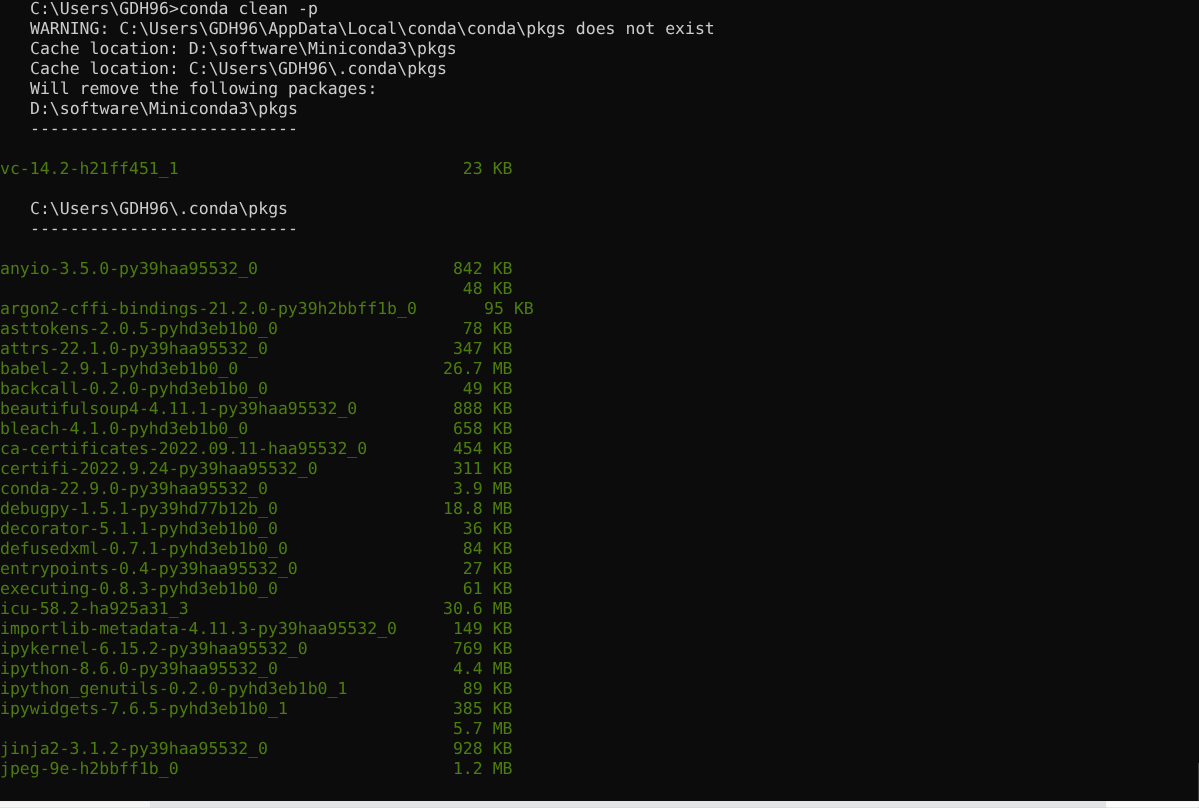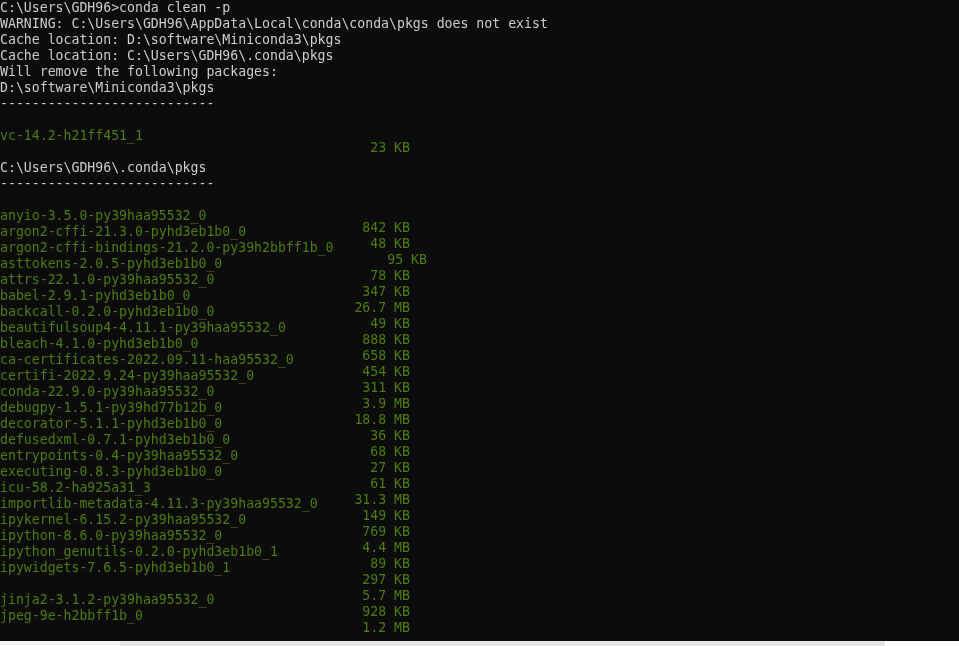--- a/index.html
+++ b/index.html
@@ -32,41 +32,42 @@
   }
   .line {
     height: 16px;
     line-height: 16px;
     font-size: 13.2px;
     color: #cccccc;
     white-space: pre;
     position: relative;
     letter-spacing: 0px;
     font-family: "DejaVu Sans Mono", "Liberation Mono", monospace;
+    padding-left: 24px;
   }
   .line.blank {
     height: 16px;
   }
   .pkg-row {
     height: 16px;
     line-height: 16px;
     font-size: 13.2px;
     color: #4d7c0f;
     white-space: pre;
     position: relative;
   }
   .pkg-name {
     position: absolute;
     left: 0;
     top: 0;
     white-space: pre;
   }
   .pkg-size {
     position: absolute;
-    top: 12px;
+    top: 0;
     width: 410px;
     text-align: right;
     white-space: pre;
   }
   .pkg-size.shifted {
     width: 427px;
   }
   #desktop-strip {
     position: absolute;
     left: 0;
@@ -103,42 +104,42 @@
         <div class="pkg-row"><span class="pkg-name">vc-14.2-h21ff451_1</span><span class="pkg-size">23 KB</span></div>
       </div>
 
     <div class="line blank">&nbsp;</div>
     <div class="line">C:\Users\GDH96\.conda\pkgs</div>
     <div class="line">---------------------------</div>
     <div class="line blank">&nbsp;</div>
 
     <div id="section-2-packages">
         <div class="pkg-row"><span class="pkg-name">anyio-3.5.0-py39haa95532_0</span><span class="pkg-size">842 KB</span></div>
-        <div class="pkg-row"><span class="pkg-name">argon2-cffi-21.3.0-pyhd3eb1b0_0</span><span class="pkg-size">48 KB</span></div>
+        <div class="pkg-row"><span class="pkg-size">48 KB</span></div>
         <div class="pkg-row"><span class="pkg-name">argon2-cffi-bindings-21.2.0-py39h2bbff1b_0</span><span class="pkg-size shifted">95 KB</span></div>
         <div class="pkg-row"><span class="pkg-name">asttokens-2.0.5-pyhd3eb1b0_0</span><span class="pkg-size">78 KB</span></div>
         <div class="pkg-row"><span class="pkg-name">attrs-22.1.0-py39haa95532_0</span><span class="pkg-size">347 KB</span></div>
         <div class="pkg-row"><span class="pkg-name">babel-2.9.1-pyhd3eb1b0_0</span><span class="pkg-size">26.7 MB</span></div>
         <div class="pkg-row"><span class="pkg-name">backcall-0.2.0-pyhd3eb1b0_0</span><span class="pkg-size">49 KB</span></div>
         <div class="pkg-row"><span class="pkg-name">beautifulsoup4-4.11.1-py39haa95532_0</span><span class="pkg-size">888 KB</span></div>
         <div class="pkg-row"><span class="pkg-name">bleach-4.1.0-pyhd3eb1b0_0</span><span class="pkg-size">658 KB</span></div>
         <div class="pkg-row"><span class="pkg-name">ca-certificates-2022.09.11-haa95532_0</span><span class="pkg-size">454 KB</span></div>
         <div class="pkg-row"><span class="pkg-name">certifi-2022.9.24-py39haa95532_0</span><span class="pkg-size">311 KB</span></div>
         <div class="pkg-row"><span class="pkg-name">conda-22.9.0-py39haa95532_0</span><span class="pkg-size">3.9 MB</span></div>
         <div class="pkg-row"><span class="pkg-name">debugpy-1.5.1-py39hd77b12b_0</span><span class="pkg-size">18.8 MB</span></div>
         <div class="pkg-row"><span class="pkg-name">decorator-5.1.1-pyhd3eb1b0_0</span><span class="pkg-size">36 KB</span></div>
-        <div class="pkg-row"><span class="pkg-name">defusedxml-0.7.1-pyhd3eb1b0_0</span><span class="pkg-size">68 KB</span></div>
+        <div class="pkg-row"><span class="pkg-name">defusedxml-0.7.1-pyhd3eb1b0_0</span><span class="pkg-size">84 KB</span></div>
         <div class="pkg-row"><span class="pkg-name">entrypoints-0.4-py39haa95532_0</span><span class="pkg-size">27 KB</span></div>
         <div class="pkg-row"><span class="pkg-name">executing-0.8.3-pyhd3eb1b0_0</span><span class="pkg-size">61 KB</span></div>
-        <div class="pkg-row"><span class="pkg-name">icu-58.2-ha925a31_3</span><span class="pkg-size">31.3 MB</span></div>
+        <div class="pkg-row"><span class="pkg-name">icu-58.2-ha925a31_3</span><span class="pkg-size">30.6 MB</span></div>
         <div class="pkg-row"><span class="pkg-name">importlib-metadata-4.11.3-py39haa95532_0</span><span class="pkg-size">149 KB</span></div>
         <div class="pkg-row"><span class="pkg-name">ipykernel-6.15.2-py39haa95532_0</span><span class="pkg-size">769 KB</span></div>
         <div class="pkg-row"><span class="pkg-name">ipython-8.6.0-py39haa95532_0</span><span class="pkg-size">4.4 MB</span></div>
         <div class="pkg-row"><span class="pkg-name">ipython_genutils-0.2.0-pyhd3eb1b0_1</span><span class="pkg-size">89 KB</span></div>
-        <div class="pkg-row"><span class="pkg-name">ipywidgets-7.6.5-pyhd3eb1b0_1</span><span class="pkg-size">297 KB</span></div>
+        <div class="pkg-row"><span class="pkg-name">ipywidgets-7.6.5-pyhd3eb1b0_1</span><span class="pkg-size">385 KB</span></div>
         <div class="pkg-row"><span class="pkg-size">5.7 MB</span></div>
         <div class="pkg-row"><span class="pkg-name">jinja2-3.1.2-py39haa95532_0</span><span class="pkg-size">928 KB</span></div>
         <div class="pkg-row"><span class="pkg-name">jpeg-9e-h2bbff1b_0</span><span class="pkg-size">1.2 MB</span></div>
       </div>
 
   </div>
 </div>
 
 <div id="desktop-strip">
   <div class="strip-seg" id="seg-left"></div>

